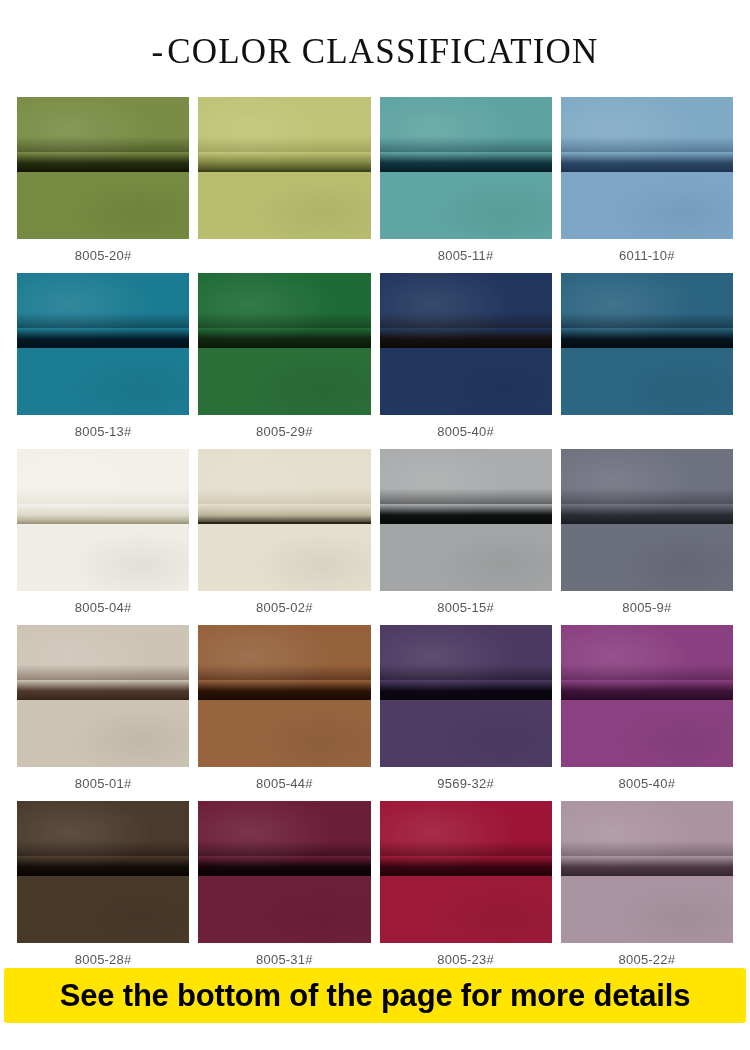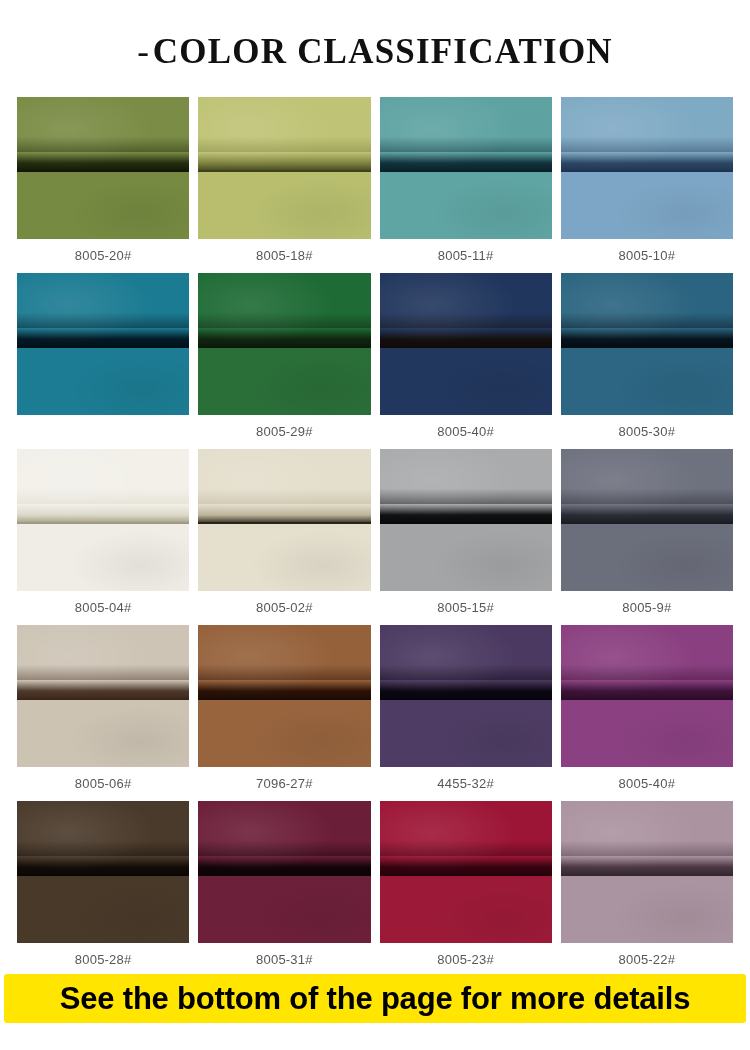--- a/index.html
+++ b/index.html
@@ -23,21 +23,21 @@
     display: flex;
     align-items: center;
     justify-content: center;
     padding-top: 6px;
   }
   .page-title .title-text {
     font-family: "Liberation Serif", serif;
     font-size: 35px;
     letter-spacing: 1.2px;
     color: #111111;
-    font-weight: 700;
+    font-weight: 400;
     white-space: nowrap;
   }
   .page-title .title-dash {
     font-family: "Liberation Serif", serif;
     font-size: 35px;
     color: #111111;
     margin-right: 4px;
   }
 
   
@@ -102,21 +102,21 @@
     padding: 9px 0 10px 0;
     font-family: "Liberation Sans", sans-serif;
   }
 
   
   .banner {
     position: absolute;
     left: 4px;
     right: 4px;
     bottom: 27px;
-    height: 49px;
+    height: 55px;
     background: #FFE500;
     border-radius: 3px;
     display: flex;
     align-items: center;
     justify-content: center;
   }
   .banner-text {
     font-family: "Liberation Sans", sans-serif;
     font-weight: bold;
     font-size: 31px;
@@ -145,50 +145,50 @@
       <div class="swatch-label">8005-20#</div>
     </div>
     <div class="swatch-cell">
       <div class="swatch-img">
         <div class="fabric-bottom" style="background: linear-gradient(rgb(184, 190, 110) 0%, rgb(184, 190, 110) 100%); top: 75px; height: 67px;"></div>
         <div class="fabric-top" style="background: linear-gradient(rgb(191, 195, 117) 0%, rgb(191, 195, 117) 55%, rgb(126, 131, 64) 100%);"></div>
         <div class="crease" style="background: linear-gradient(rgb(191, 195, 117) 0%, rgb(126, 131, 64) 55%, rgb(62, 66, 28) 100%);"></div>
         <div class="crease-line" style="background: rgb(62, 66, 28);"></div>
         <div class="sheen"></div>
       </div>
-      <div class="swatch-label">8005-18#</div>
     </div>
     <div class="swatch-cell">
       <div class="swatch-img">
         <div class="fabric-bottom" style="background: linear-gradient(rgb(95, 165, 163) 0%, rgb(95, 165, 163) 100%); top: 75px; height: 67px;"></div>
         <div class="fabric-top" style="background: linear-gradient(rgb(94, 163, 162) 0%, rgb(94, 163, 162) 55%, rgb(16, 51, 61) 100%);"></div>
         <div class="crease" style="background: linear-gradient(rgb(94, 163, 162) 0%, rgb(16, 51, 61) 55%, rgb(10, 32, 40) 100%);"></div>
         <div class="crease-line" style="background: rgb(10, 32, 40);"></div>
         <div class="sheen"></div>
       </div>
       <div class="swatch-label">8005-11#</div>
     </div>
     <div class="swatch-cell">
       <div class="swatch-img">
         <div class="fabric-bottom" style="background: linear-gradient(rgb(125, 166, 198) 0%, rgb(125, 166, 198) 100%); top: 75px; height: 67px;"></div>
         <div class="fabric-top" style="background: linear-gradient(rgb(127, 170, 196) 0%, rgb(127, 170, 196) 55%, rgb(43, 71, 101) 100%);"></div>
         <div class="crease" style="background: linear-gradient(rgb(127, 170, 196) 0%, rgb(43, 71, 101) 55%, rgb(30, 53, 80) 100%);"></div>
         <div class="crease-line" style="background: rgb(30, 53, 80);"></div>
         <div class="sheen"></div>
       </div>
-      <div class="swatch-label">8005-10#</div>
+      <div class="swatch-label">6011-10#</div>
     </div>
     <div class="swatch-cell">
       <div class="swatch-img">
         <div class="fabric-bottom" style="background: linear-gradient(rgb(28, 124, 147) 0%, rgb(28, 124, 147) 100%); top: 75px; height: 67px;"></div>
         <div class="fabric-top" style="background: linear-gradient(rgb(27, 123, 146) 0%, rgb(27, 123, 146) 55%, rgb(3, 26, 38) 100%);"></div>
         <div class="crease" style="background: linear-gradient(rgb(27, 123, 146) 0%, rgb(3, 26, 38) 55%, rgb(1, 16, 26) 100%);"></div>
         <div class="crease-line" style="background: rgb(1, 16, 26);"></div>
         <div class="sheen"></div>
       </div>
+      <div class="swatch-label">8005-13#</div>
     </div>
     <div class="swatch-cell">
       <div class="swatch-img">
         <div class="fabric-bottom" style="background: linear-gradient(rgb(42, 110, 56) 0%, rgb(42, 110, 56) 100%); top: 75px; height: 67px;"></div>
         <div class="fabric-top" style="background: linear-gradient(rgb(30, 107, 53) 0%, rgb(30, 107, 53) 55%, rgb(16, 38, 15) 100%);"></div>
         <div class="crease" style="background: linear-gradient(rgb(30, 107, 53) 0%, rgb(16, 38, 15) 55%, rgb(10, 26, 9) 100%);"></div>
         <div class="crease-line" style="background: rgb(10, 26, 9);"></div>
         <div class="sheen"></div>
       </div>
       <div class="swatch-label">8005-29#</div>
@@ -204,21 +204,20 @@
       <div class="swatch-label">8005-40#</div>
     </div>
     <div class="swatch-cell">
       <div class="swatch-img">
         <div class="fabric-bottom" style="background: linear-gradient(rgb(44, 102, 131) 0%, rgb(44, 102, 131) 100%); top: 75px; height: 67px;"></div>
         <div class="fabric-top" style="background: linear-gradient(rgb(43, 100, 128) 0%, rgb(43, 100, 128) 55%, rgb(7, 20, 30) 100%);"></div>
         <div class="crease" style="background: linear-gradient(rgb(43, 100, 128) 0%, rgb(7, 20, 30) 55%, rgb(4, 12, 20) 100%);"></div>
         <div class="crease-line" style="background: rgb(4, 12, 20);"></div>
         <div class="sheen"></div>
       </div>
-      <div class="swatch-label">8005-30#</div>
     </div>
     <div class="swatch-cell">
       <div class="swatch-img">
         <div class="fabric-bottom" style="background: linear-gradient(rgb(239, 237, 229) 0%, rgb(239, 237, 229) 100%); top: 75px; height: 67px;"></div>
         <div class="fabric-top" style="background: linear-gradient(rgb(242, 240, 233) 0%, rgb(242, 240, 233) 55%, rgb(220, 217, 201) 100%);"></div>
         <div class="crease" style="background: linear-gradient(rgb(242, 240, 233) 0%, rgb(220, 217, 201) 55%, rgb(160, 154, 128) 100%);"></div>
         <div class="crease-line" style="background: rgb(160, 154, 128);"></div>
         <div class="sheen"></div>
       </div>
       <div class="swatch-label">8005-04#</div>
@@ -254,41 +253,41 @@
       <div class="swatch-label">8005-9#</div>
     </div>
     <div class="swatch-cell">
       <div class="swatch-img">
         <div class="fabric-bottom" style="background: linear-gradient(rgb(204, 195, 179) 0%, rgb(204, 195, 179) 100%); top: 75px; height: 67px;"></div>
         <div class="fabric-top" style="background: linear-gradient(rgb(205, 196, 181) 0%, rgb(205, 196, 181) 55%, rgb(78, 57, 44) 100%);"></div>
         <div class="crease" style="background: linear-gradient(rgb(205, 196, 181) 0%, rgb(78, 57, 44) 55%, rgb(58, 39, 28) 100%);"></div>
         <div class="crease-line" style="background: rgb(58, 39, 28);"></div>
         <div class="sheen"></div>
       </div>
-      <div class="swatch-label">8005-06#</div>
+      <div class="swatch-label">8005-01#</div>
     </div>
     <div class="swatch-cell">
       <div class="swatch-img">
         <div class="fabric-bottom" style="background: linear-gradient(rgb(151, 100, 62) 0%, rgb(151, 100, 62) 100%); top: 75px; height: 67px;"></div>
         <div class="fabric-top" style="background: linear-gradient(rgb(149, 97, 59) 0%, rgb(149, 97, 59) 55%, rgb(44, 18, 5) 100%);"></div>
         <div class="crease" style="background: linear-gradient(rgb(149, 97, 59) 0%, rgb(44, 18, 5) 55%, rgb(27, 11, 3) 100%);"></div>
         <div class="crease-line" style="background: rgb(27, 11, 3);"></div>
         <div class="sheen"></div>
       </div>
-      <div class="swatch-label">7096-27#</div>
+      <div class="swatch-label">8005-44#</div>
     </div>
     <div class="swatch-cell">
       <div class="swatch-img">
         <div class="fabric-bottom" style="background: linear-gradient(rgb(78, 60, 100) 0%, rgb(78, 60, 100) 100%); top: 75px; height: 67px;"></div>
         <div class="fabric-top" style="background: linear-gradient(rgb(75, 57, 97) 0%, rgb(75, 57, 97) 55%, rgb(11, 7, 18) 100%);"></div>
         <div class="crease" style="background: linear-gradient(rgb(75, 57, 97) 0%, rgb(11, 7, 18) 55%, rgb(6, 4, 11) 100%);"></div>
         <div class="crease-line" style="background: rgb(6, 4, 11);"></div>
         <div class="sheen"></div>
       </div>
-      <div class="swatch-label">4455-32#</div>
+      <div class="swatch-label">9569-32#</div>
     </div>
     <div class="swatch-cell">
       <div class="swatch-img">
         <div class="fabric-bottom" style="background: linear-gradient(rgb(139, 65, 129) 0%, rgb(139, 65, 129) 100%); top: 75px; height: 67px;"></div>
         <div class="fabric-top" style="background: linear-gradient(rgb(138, 63, 128) 0%, rgb(138, 63, 128) 55%, rgb(61, 19, 56) 100%);"></div>
         <div class="crease" style="background: linear-gradient(rgb(138, 63, 128) 0%, rgb(61, 19, 56) 55%, rgb(44, 12, 40) 100%);"></div>
         <div class="crease-line" style="background: rgb(44, 12, 40);"></div>
         <div class="sheen"></div>
       </div>
       <div class="swatch-label">8005-40#</div>

